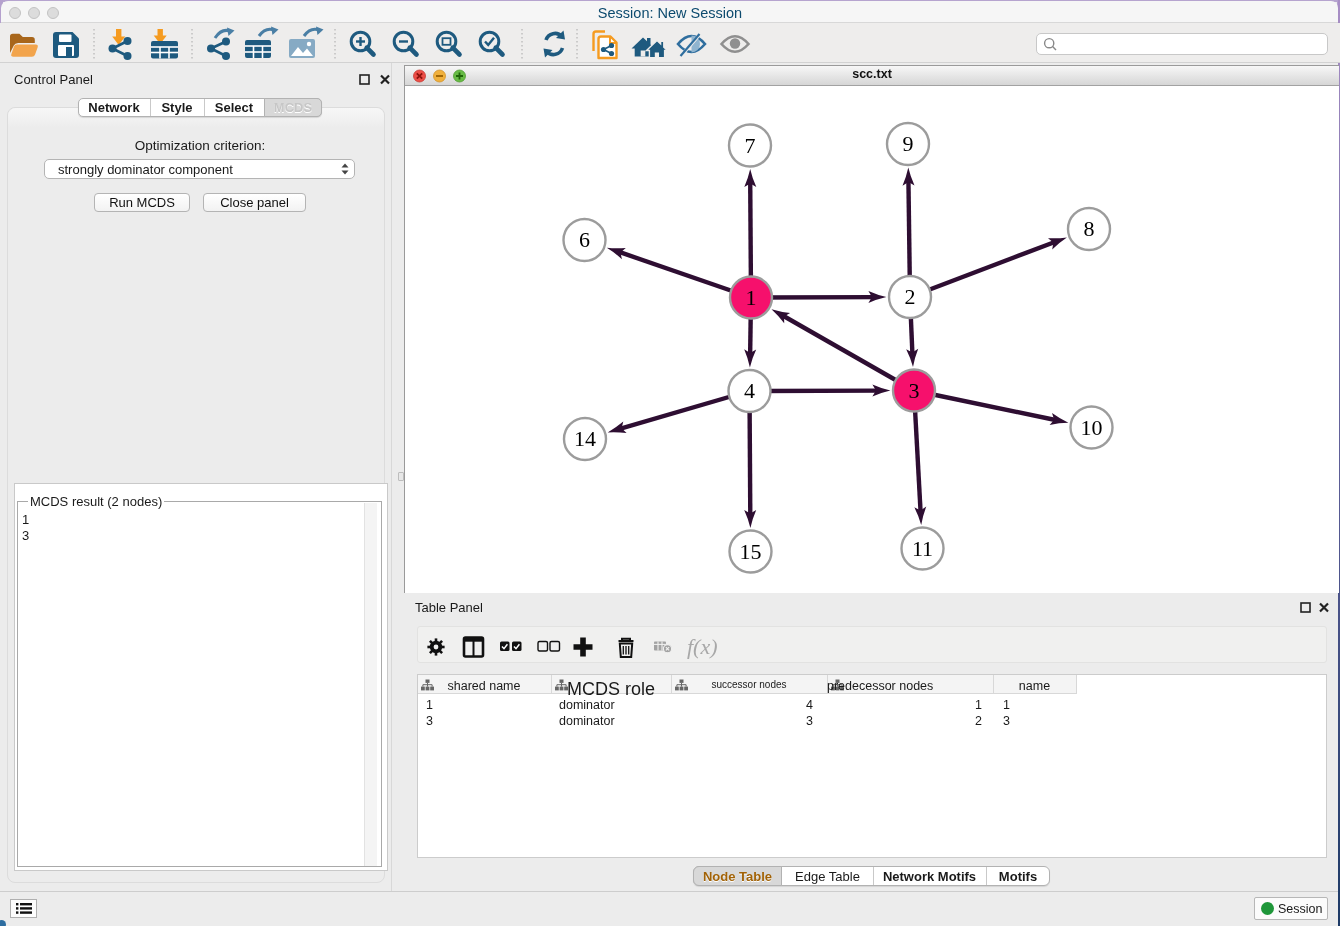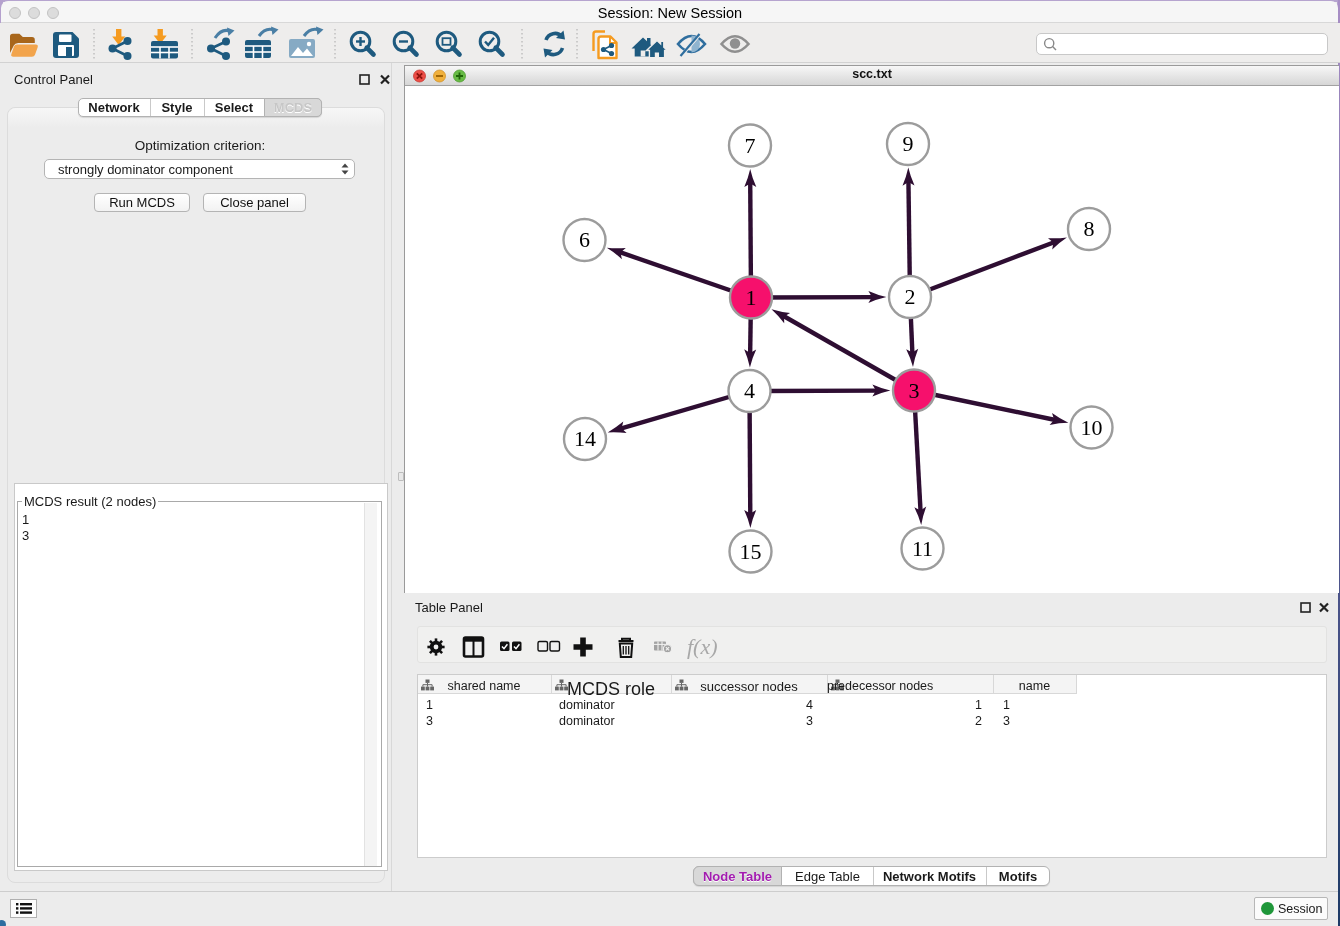--- a/index.html
+++ b/index.html
@@ -10,21 +10,21 @@
 <body>
 
 <div class="abs" style="left:0;top:0;width:1340px;height:2px;background:#b6a4cf"></div>
 <div class="abs" style="left:0;top:0;width:3px;height:23px;background:#b5a1ce"></div>
 <div class="abs" style="left:1337px;top:0;width:3px;height:23px;background:#b5a1ce"></div>
 <div class="abs" style="left:1338px;top:0;width:2px;height:926px;background:linear-gradient(#a98fc6,#575a93 55%,#1d3a66)"></div>
 <div class="abs" style="left:1px;top:1px;width:1337px;height:22px;background:#f6f6f6;border-radius:7px 7px 0 0;border-bottom:1px solid #d8d8d8"></div>
 <div class="abs" style="left:9px;top:7px;width:12px;height:12px;border-radius:50%;background:#dcdcdc;border:1px solid #c3c3c3"></div>
 <div class="abs" style="left:28px;top:7px;width:12px;height:12px;border-radius:50%;background:#dcdcdc;border:1px solid #c3c3c3"></div>
 <div class="abs" style="left:47px;top:7px;width:12px;height:12px;border-radius:50%;background:#dcdcdc;border:1px solid #c3c3c3"></div>
-<div class="abs" style="left:0;top:5px;width:1340px;text-align:center;font-size:14.5px;color:#000000">Session: New Session</div>
+<div class="abs" style="left:0;top:5px;width:1340px;text-align:center;font-size:14.5px;color:#0c4a6e">Session: New Session</div>
 
 <div class="abs" style="left:0;top:23px;width:1340px;height:40px;background:#eeedec;border-bottom:1px solid #d2d2d2"></div>
 <svg class="abs" style="left:0;top:23px" width="1040" height="40" viewBox="0 23 1040 40" xmlns="http://www.w3.org/2000/svg">
 <line x1="94" y1="29" x2="94" y2="59" stroke="#a8a8a8" stroke-width="1" stroke-dasharray="1.5,2.5"></line>
 <line x1="192" y1="29" x2="192" y2="59" stroke="#a8a8a8" stroke-width="1" stroke-dasharray="1.5,2.5"></line>
 <line x1="335" y1="29" x2="335" y2="59" stroke="#a8a8a8" stroke-width="1" stroke-dasharray="1.5,2.5"></line>
 <line x1="522" y1="29" x2="522" y2="59" stroke="#a8a8a8" stroke-width="1" stroke-dasharray="1.5,2.5"></line>
 <line x1="577" y1="29" x2="577" y2="59" stroke="#a8a8a8" stroke-width="1" stroke-dasharray="1.5,2.5"></line>
 <path d="M10 53 V36.5 q0-2.8 2.8-2.8 h6.6 l3.4 3.4 h9.2 q2.8 0 2.8 2.8 v3.1 h-16.6 q-3.2 0-4.4 2.6 L10 53 z" fill="#a8661b"></path>
 <path d="M14 46.6 q0.8-2 3-2 h18.6 q3 0 2 2.8 l-2.6 7.4 q-0.8 2-3 2 H13.4 q-3 0-2-2.8 z" fill="#f2a44c"></path>
@@ -130,21 +130,21 @@
 <div class="abs" style="left:0;top:138px;width:400px;text-align:center;font-size:13.5px">Optimization criterion:</div>
 <div class="abs" style="left:44px;top:159px;width:311px;height:20px;background:#fff;border:1px solid #b4b4b4;border-radius:5px"></div>
 <div class="abs t13" style="left:58px;top:162px">strongly dominator component</div>
 <svg class="abs" style="left:339px;top:162px" width="12" height="14">
     <path d="M2.5 5.5 L6 1.5 L9.5 5.5 z M2.5 8.5 L6 12.5 L9.5 8.5 z" fill="#444"></path>
   </svg>
 <div class="abs btn" style="left:94px;top:193px;width:96px;height:19px;line-height:18px">Run MCDS</div>
 <div class="abs btn" style="left:203px;top:193px;width:103px;height:19px;line-height:18px">Close panel</div>
 <div class="abs" style="left:14px;top:483px;width:374px;height:388px;background:#fff;border:1px solid #c9c9c9"></div>
 <fieldset class="abs" style="left:17px;top:494px;width:365px;height:373px;border:1px solid #a9a9a9;border-radius:0">
-    <legend class="t13" style="margin-left:4px;padding:0 2px">MCDS result (2 nodes)</legend>
+    <legend class="t13" style="margin-left:10px;padding:0 2px">MCDS result (2 nodes)</legend>
   </fieldset>
 <div class="abs t13" style="left:22px;top:512px;line-height:16.3px">1<br>3</div>
 <div class="abs" style="left:364px;top:503px;width:13px;height:363px;background:#f4f4f4;border-left:1px solid #e2e2e2"></div>
 <div class="abs" style="left:391px;top:63px;width:1px;height:828px;background:#d8d8d8"></div>
 <div class="abs" style="left:398px;top:472px;width:6px;height:9px;background:#e8e8e8;border:1px solid #bdbdbd;border-radius:1px"></div>
 <div class="abs" style="left:866px;top:587px;width:9px;height:6px;background:#e8e8e8;border:1px solid #bdbdbd;border-radius:1px"></div>
 <div class="abs" style="left:404px;top:65px;width:935px;height:528px;border:1px solid #9a9a9a;border-right:none;border-bottom:none;background:#fff"></div>
 <div class="abs" style="left:405px;top:66px;width:934px;height:20px;background:linear-gradient(#f7f7f7,#d6d6d6);border-bottom:1px solid #a2a2a2"></div>
 <div class="abs" style="left:405px;top:67px;width:934px;text-align:center;font-size:12.5px;font-weight:bold;color:#111">scc.txt</div>
 <svg class="abs" style="left:405px;top:66px" width="70" height="20">
@@ -274,21 +274,21 @@
 <div class="abs" style="left:827px;top:675px;width:1px;height:19px;background:#d8d8d8"></div>
 <svg class="abs" style="left:675px;top:679px" width="13" height="12">
     <g fill="#666">
       <rect x="4.5" y="0.5" width="4" height="3.4"></rect>
       <rect x="0" y="7.6" width="3.8" height="3.8"></rect>
       <rect x="4.6" y="7.6" width="3.8" height="3.8"></rect>
       <rect x="9.2" y="7.6" width="3.8" height="3.8"></rect>
     </g>
     <path d="M6.5 3.9 v3.7 M1.9 7.6 v-1.9 h9.2 v1.9" stroke="#666" fill="none" stroke-width="1"></path>
   </svg>
-<div class="abs" style="left:671px;top:679px;width:156px;text-align:center;font-size:13px">successor nodes</div>
+<div class="abs" style="left:671px;top:679px;width:156px;text-align:center;font-size:10px">successor nodes</div>
 <div class="abs" style="left:993px;top:675px;width:1px;height:19px;background:#d8d8d8"></div>
 <svg class="abs" style="left:831px;top:679px" width="13" height="12">
     <g fill="#666">
       <rect x="4.5" y="0.5" width="4" height="3.4"></rect>
       <rect x="0" y="7.6" width="3.8" height="3.8"></rect>
       <rect x="4.6" y="7.6" width="3.8" height="3.8"></rect>
       <rect x="9.2" y="7.6" width="3.8" height="3.8"></rect>
     </g>
     <path d="M6.5 3.9 v3.7 M1.9 7.6 v-1.9 h9.2 v1.9" stroke="#666" fill="none" stroke-width="1"></path>
   </svg>
@@ -303,21 +303,21 @@
 <div class="abs" style="left:1003px;top:698px;font-size:12.5px">1</div>
 <div class="abs" style="left:426px;top:714px;font-size:12.5px">3</div>
 <div class="abs" style="left:559px;top:714px;font-size:12.5px">dominator</div>
 <div class="abs" style="left:671px;top:714px;width:142px;text-align:right;font-size:12.5px">3</div>
 <div class="abs" style="left:827px;top:714px;width:155px;text-align:right;font-size:12.5px">2</div>
 <div class="abs" style="left:1003px;top:714px;font-size:12.5px">3</div>
 <div class="abs" style="left:693px;top:866px;width:357px;height:20px;background:#fff;border:1px solid #b2b2b2;border-radius:6px;box-shadow:0 1px 1px rgba(0,0,0,0.1)"></div>
 <div class="abs" style="left:693px;top:866px;width:89px;height:20px;background:#d8d8d8;border:1px solid #b2b2b2;border-radius:6px 0 0 6px"></div>
 <div class="abs" style="left:873px;top:867px;width:1px;height:18px;background:#c9c9c9"></div>
 <div class="abs" style="left:986px;top:867px;width:1px;height:18px;background:#c9c9c9"></div>
-<div class="abs t13" style="left:693px;top:869px;width:89px;text-align:center;font-weight:bold;color:#a21caf;text-shadow:0 1px 0 #fff">Node Table</div>
+<div class="abs t13" style="left:693px;top:869px;width:89px;text-align:center;font-weight:bold;color:#a16207;text-shadow:0 1px 0 #fff">Node Table</div>
 <div class="abs t13" style="left:782px;top:869px;width:91px;text-align:center;font-weight:normal">Edge Table</div>
 <div class="abs t13" style="left:873px;top:869px;width:113px;text-align:center;font-weight:bold">Network Motifs</div>
 <div class="abs t13" style="left:986px;top:869px;width:64px;text-align:center;font-weight:bold">Motifs</div>
 <div class="abs" style="left:0;top:891px;width:1338px;height:35px;background:#ececec;border-top:1px solid #cdcdcd"></div>
 <div class="abs" style="left:10px;top:899px;width:27px;height:19px;background:#fdfdfd;border:1px solid #b0b0b0"></div>
 <svg class="abs" style="left:16px;top:903px" width="16" height="11">
     <g fill="#111">
       <rect x="0" y="0" width="2.4" height="2.4"></rect>
       <rect x="0" y="4.2" width="2.4" height="2.4"></rect>
       <rect x="0" y="8.4" width="2.4" height="2.4"></rect>

